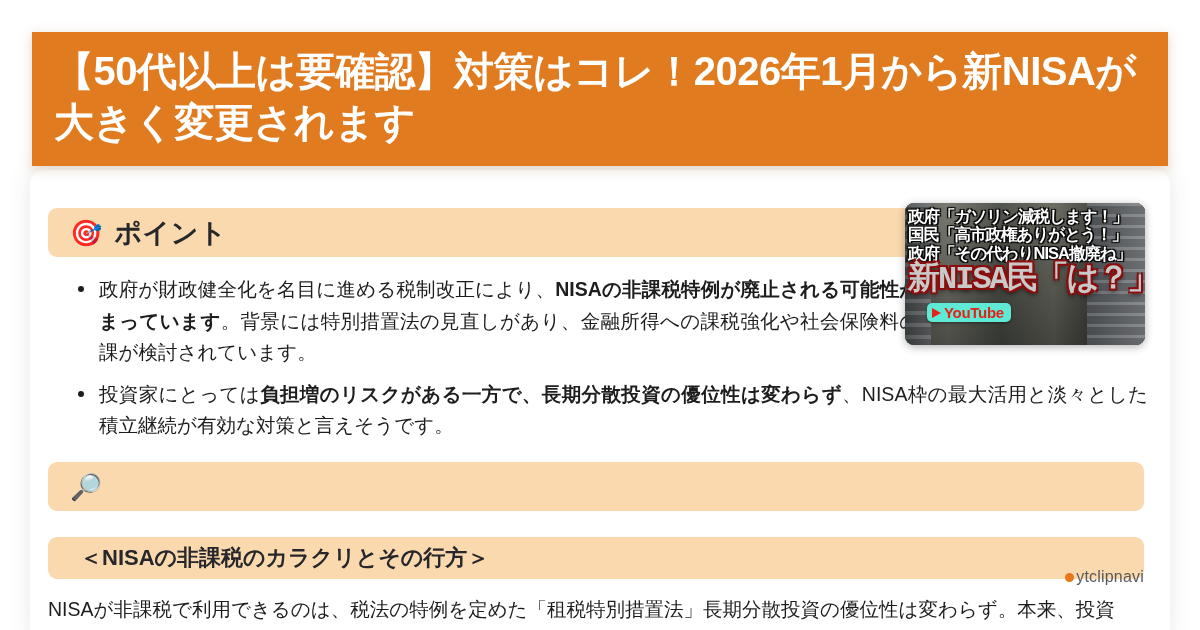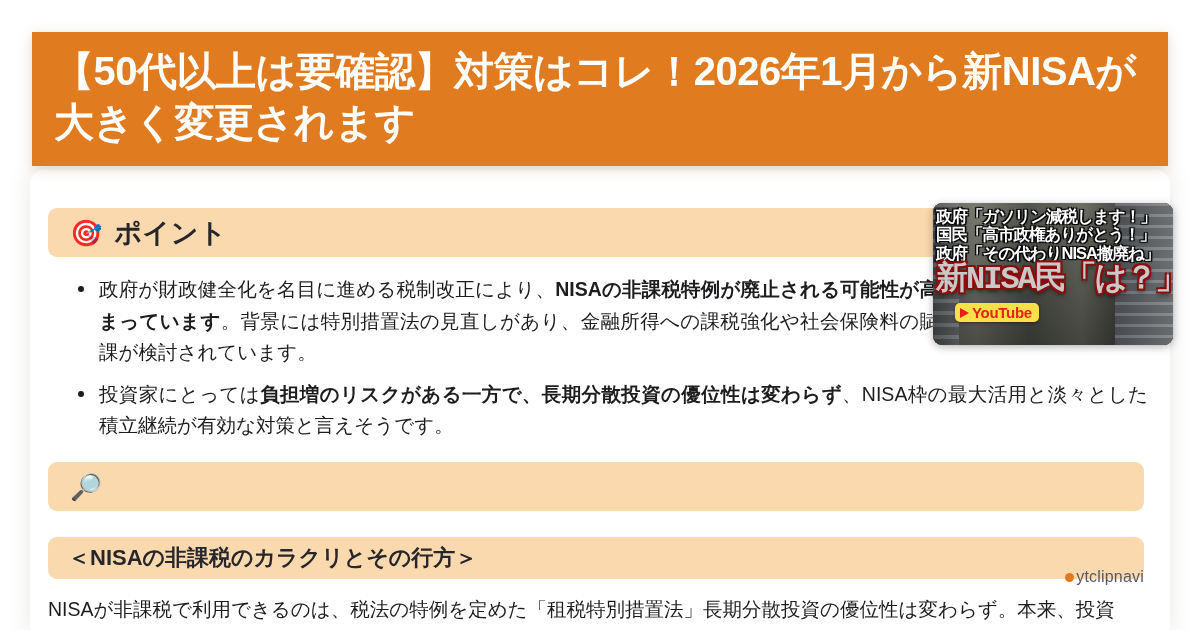--- a/index.html
+++ b/index.html
@@ -72,21 +72,21 @@
   }
   .band-title {
     font-size: 27px;
     font-weight: 700;
     color: #26262b;
     letter-spacing: 0.5px;
   }
 
   #band-point   { top: 38px;  width: 1096px; height: 49px; padding: 0 22px; }
   #band-review  { top: 292px; width: 1096px; height: 49px; padding: 0 22px; }
-  #band-sub     { top: 367px; width: 1096px; height: 42px; padding: 0 20px; text-align: center; }
+  #band-sub     { top: 367px; width: 1096px; height: 42px; padding: 0 32px; text-align: center; }
   .band-sub-title {
     font-size: 22px;
     font-weight: 700;
     color: #26262b;
   }
 
   
   .bullets {
     position: absolute;
     left: 40px;
@@ -155,21 +155,20 @@
     position: absolute;
     left: 905px;
     top: 203px;
     width: 240px;
     height: 142px;
     border-radius: 9px;
     overflow: hidden;
     background: #2a2f33;
     box-shadow: 0 2px 9px rgba(0,0,0,0.30);
     z-index: 6;
-    margin-left: 28px;
   }
   .thumb-bg {
     position: absolute;
     inset: 0;
     background:
       linear-gradient(180deg, rgba(0,0,0,0.12), rgba(0,0,0,0.45)),
       linear-gradient(90deg, #6e6f66 0%, #8a8b80 18%, #5d6158 40%, #7d7e72 62%, #4c4f49 80%, #6a6c61 100%);
   }
   
   .thumb-bldg {
@@ -221,21 +220,21 @@
        0 3px 5px rgba(0,0,0,.8);
     font-family: Liberation Mono, monospace;
   }
   .yt-badge {
     position: absolute;
     left: 22px;
     top: 100px;
     display: flex;
     align-items: center;
     gap: 3px;
-    background: #fde047;
+    background: #5eead4;
     border-radius: 5px;
     padding: 2px 7px 2px 5px;
     box-shadow: 0 1px 3px rgba(0,0,0,.45);
   }
   .yt-play {
     width: 0; height: 0;
     border-left: 9px solid #E62117;
     border-top: 5.5px solid transparent;
     border-bottom: 5.5px solid transparent;
   }

